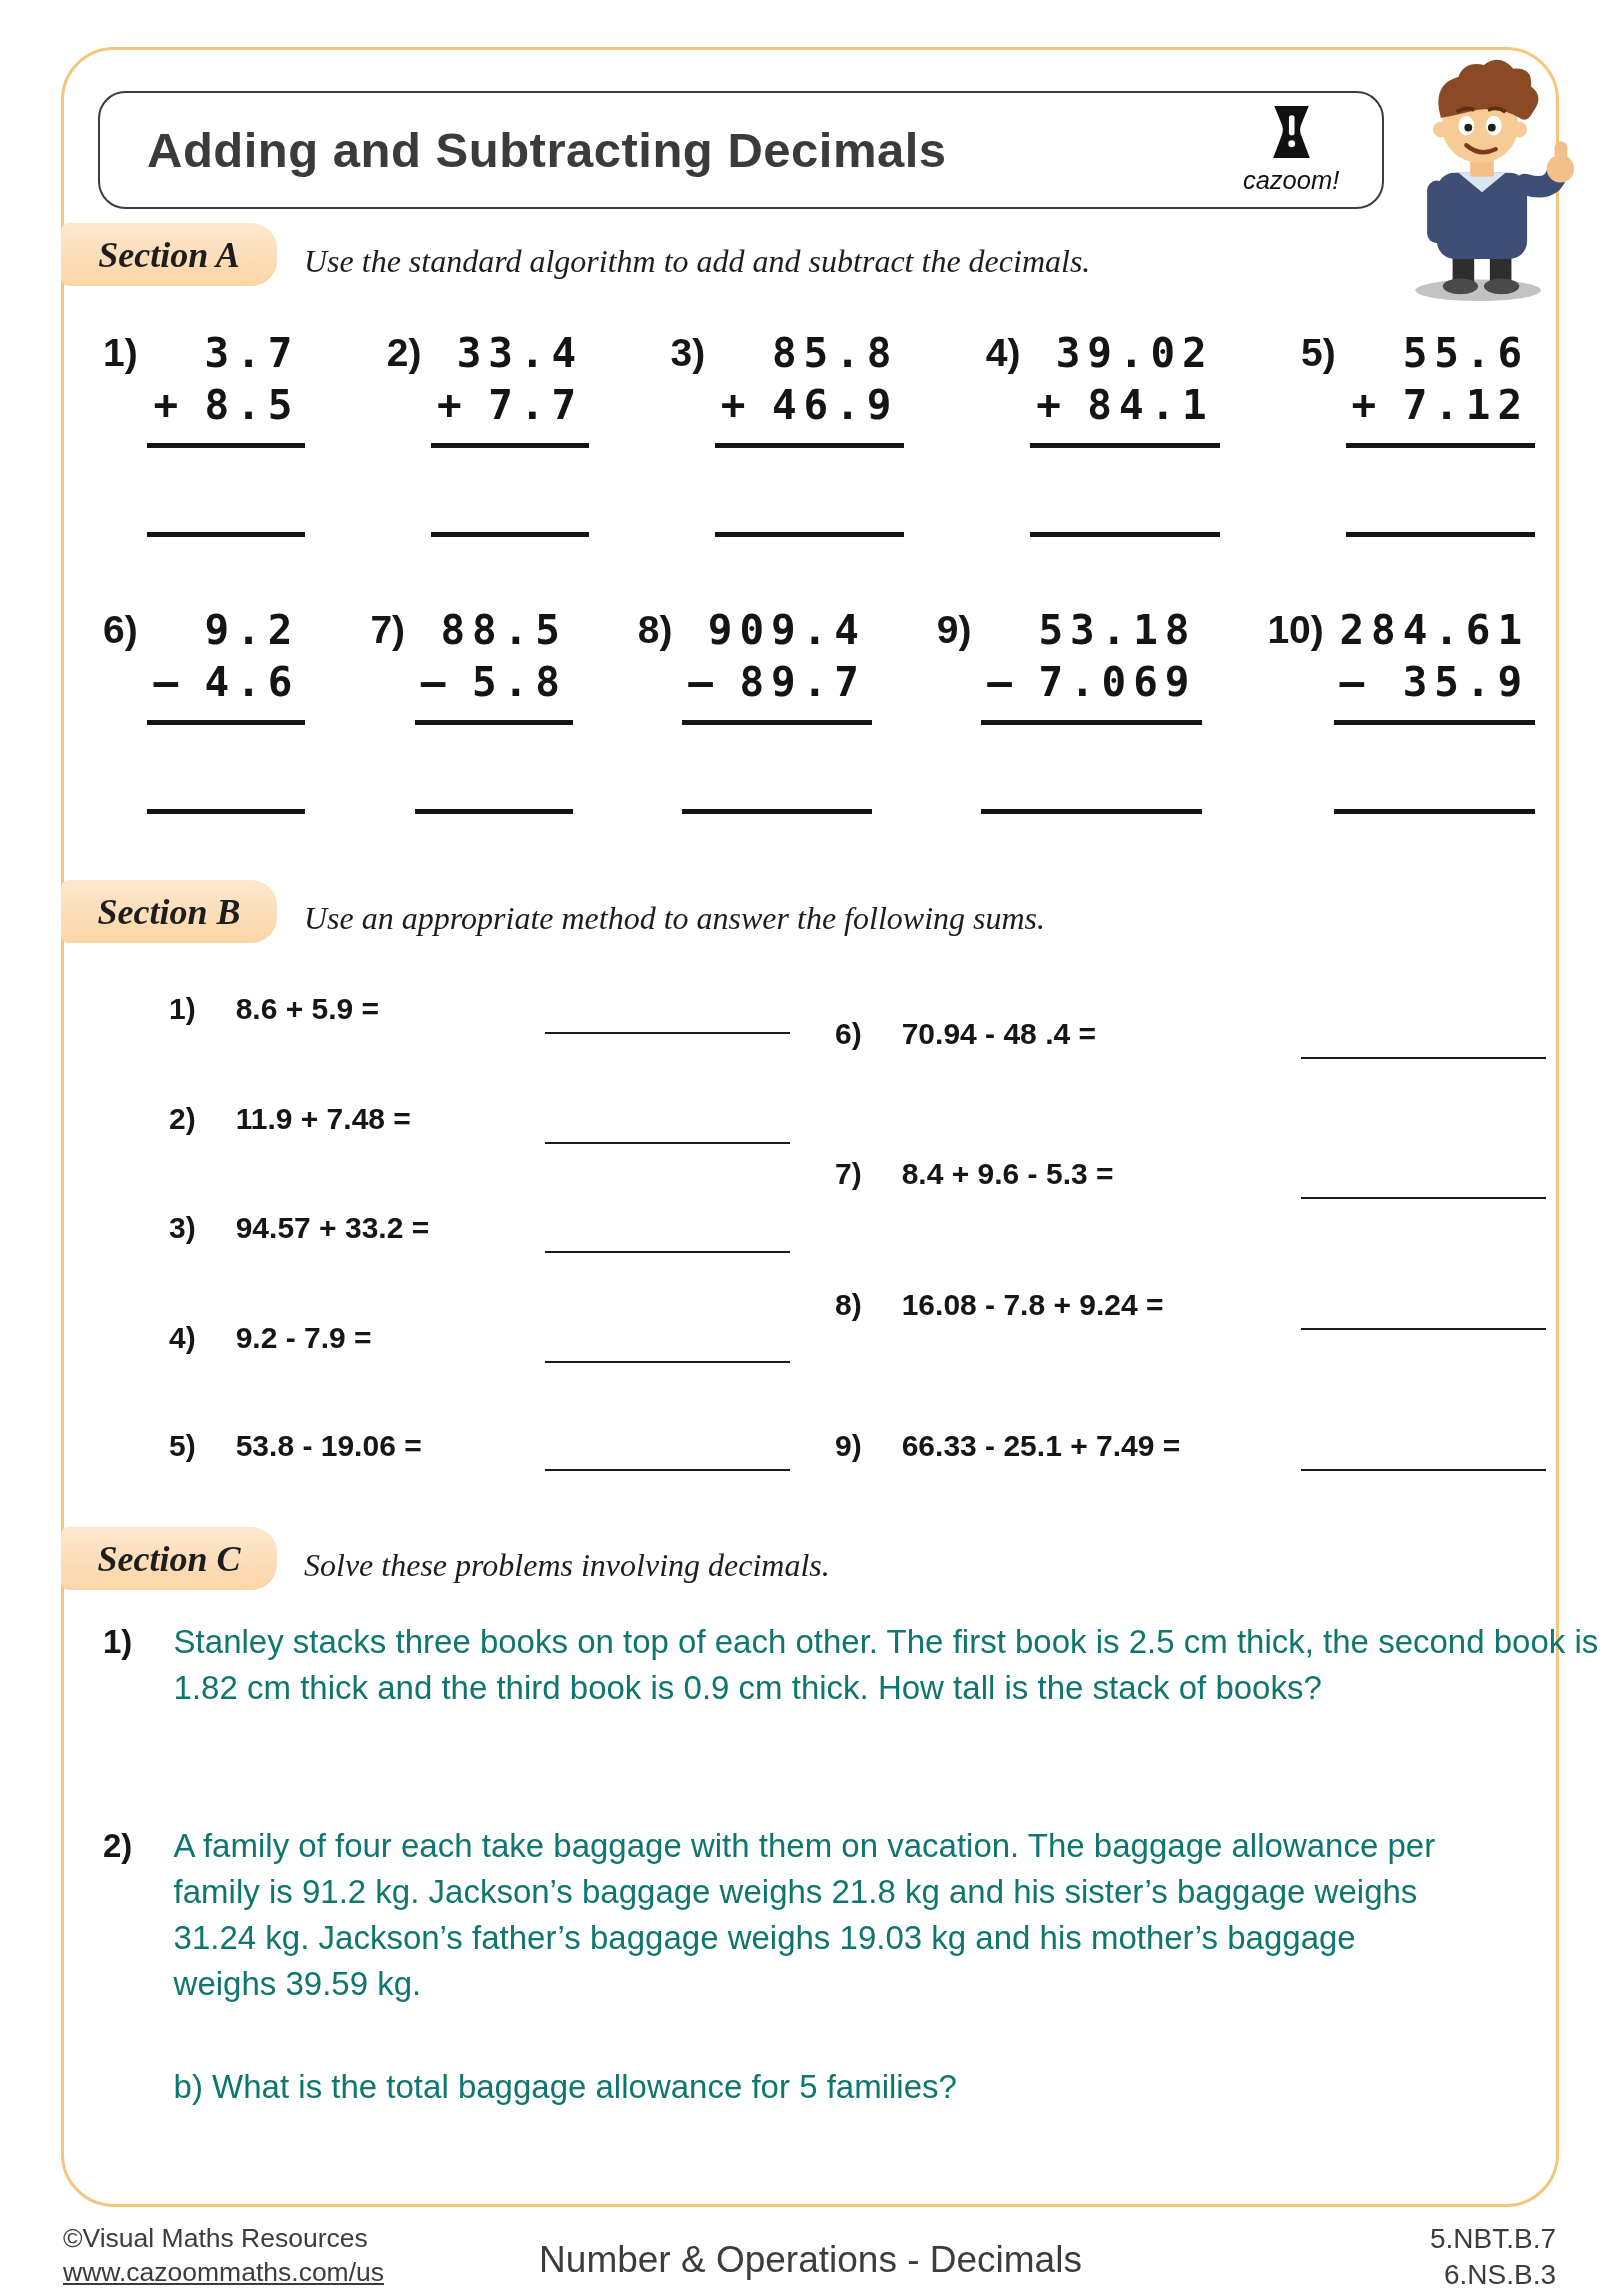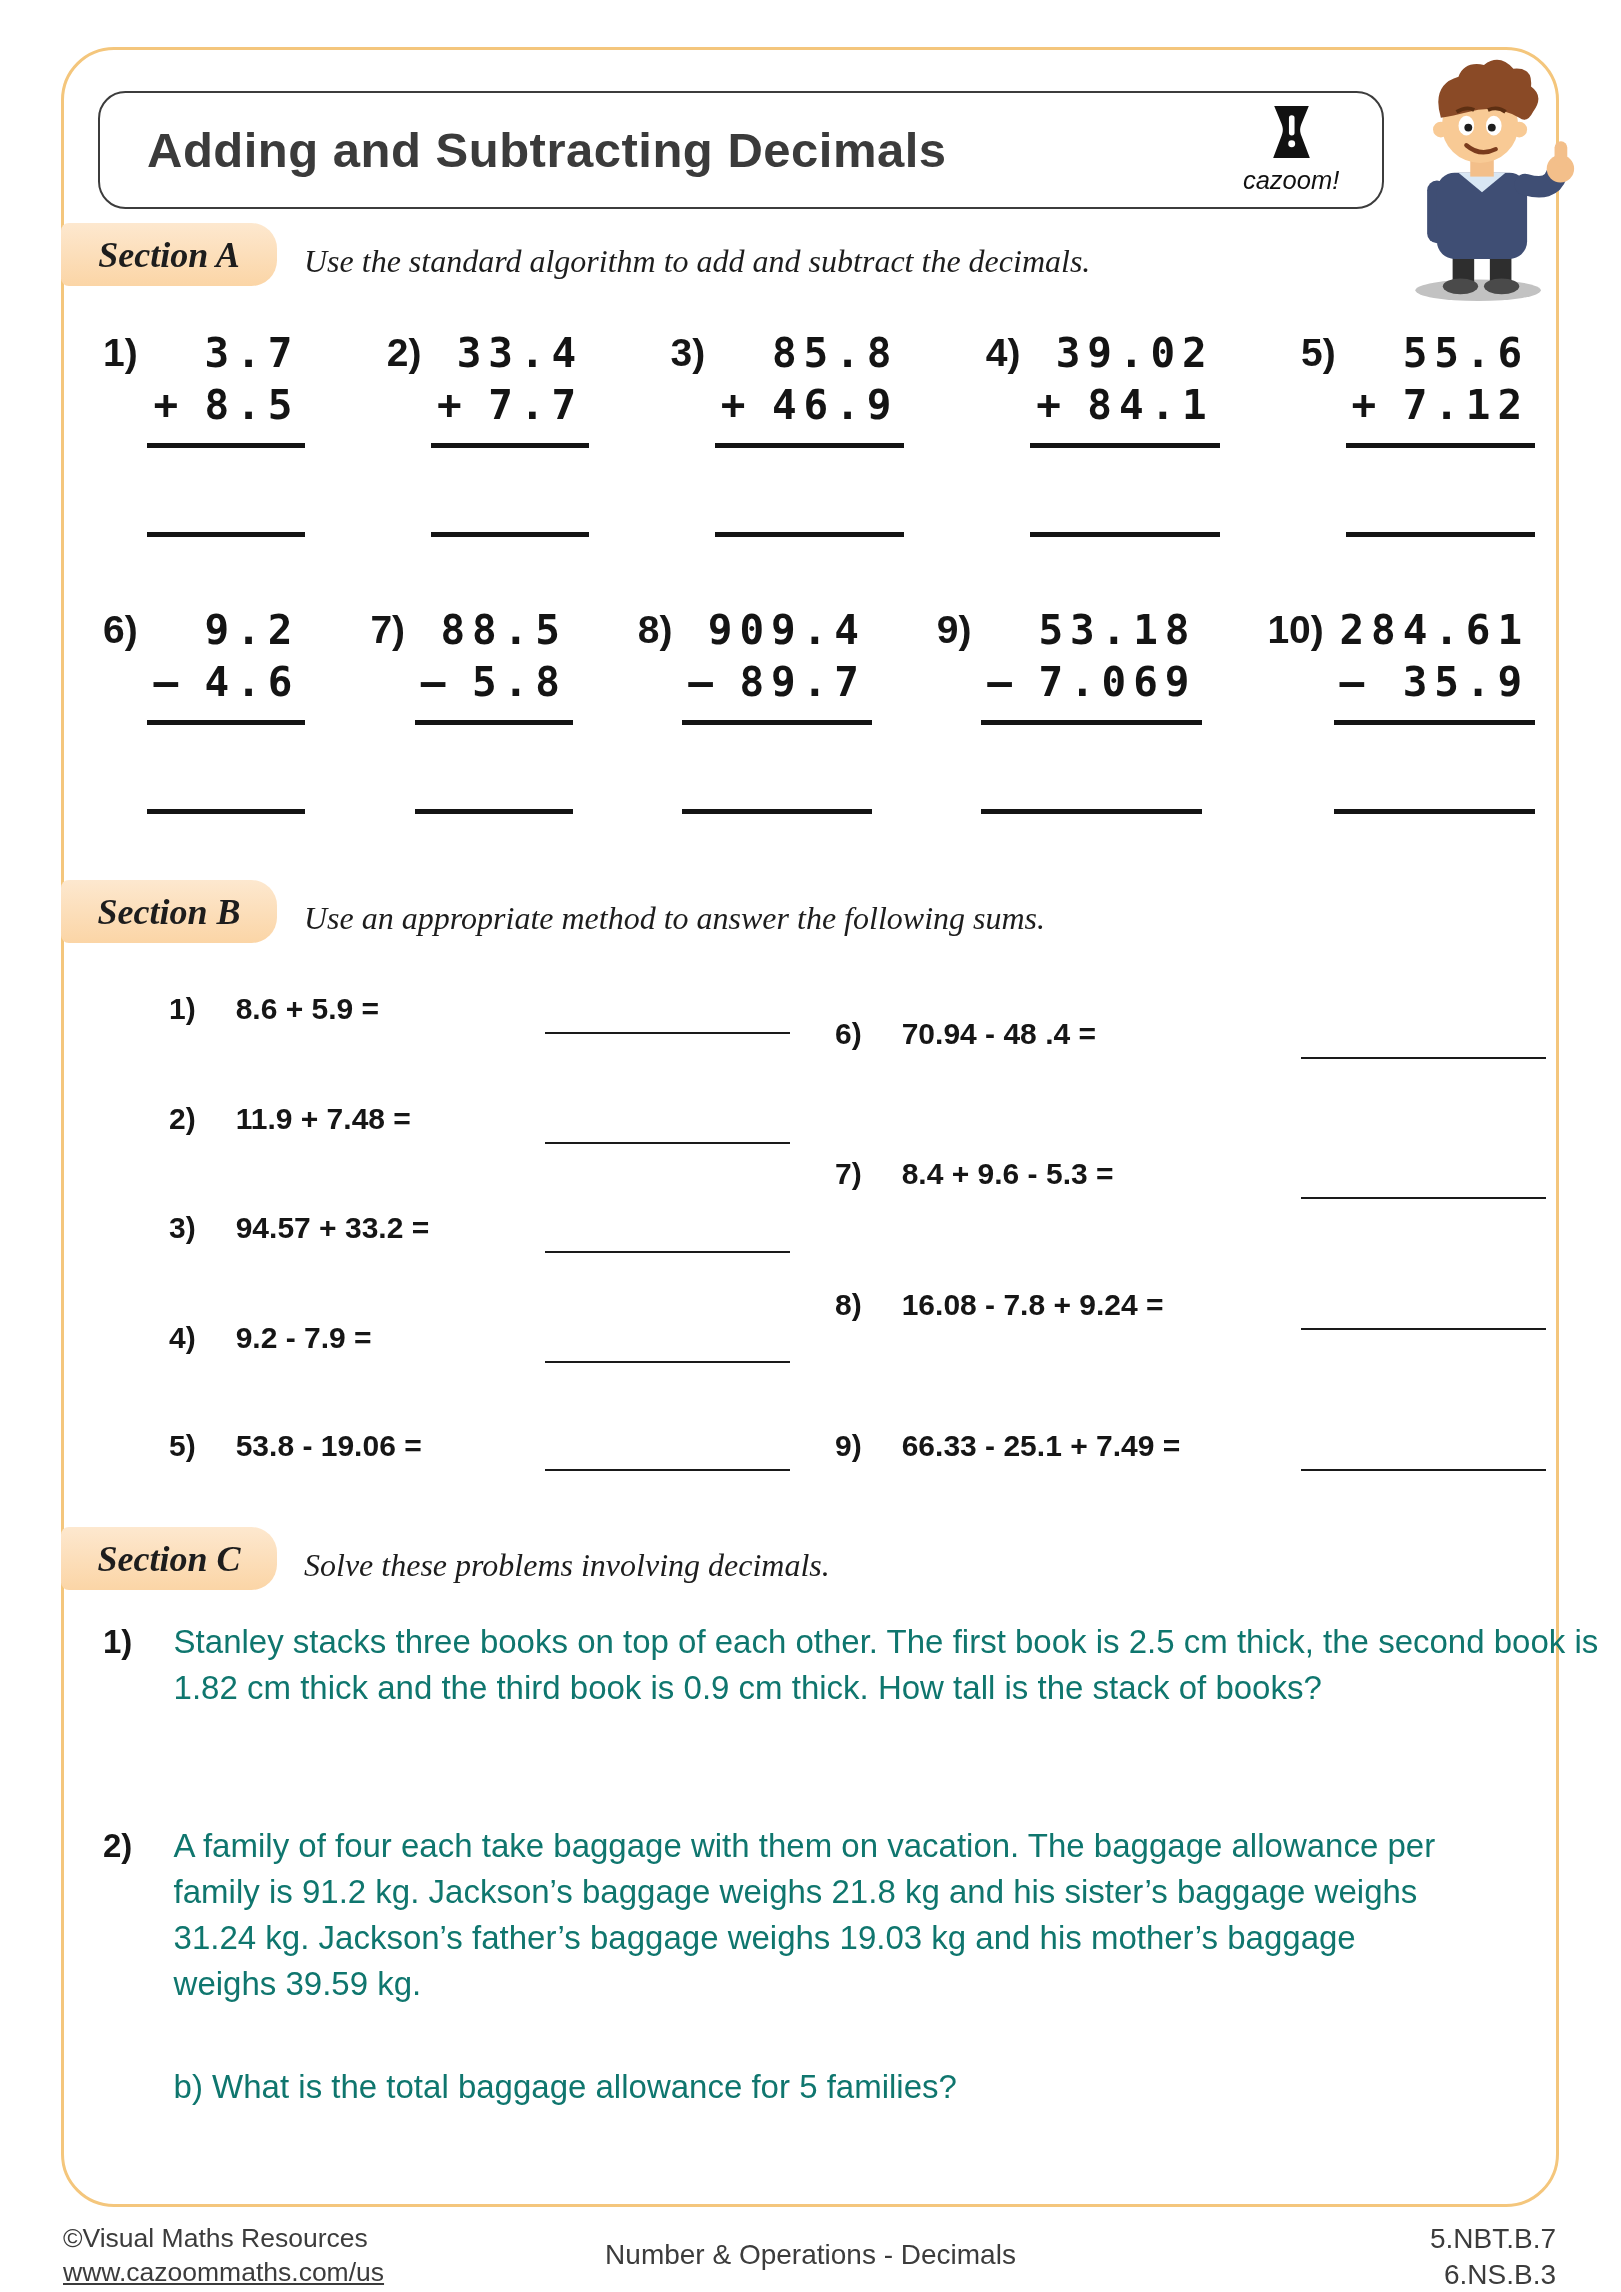--- a/index.html
+++ b/index.html
@@ -60,21 +60,21 @@
   
   .c-prob { position:absolute; left:103px; display:flex; gap:21.6px; }
   .c-n { font-size:33px; font-weight:bold; line-height:46px; color:#161616; width:49px; }
   .c-text, .c-body { font-size:33px; font-weight:normal; line-height:46px; color:#0f766e; }
   .c-text { width:1431px; }
   .c-body { width:1274px; }
   .c-sub-b { margin-top:57px; }
   
   .footer-left { position:absolute; left:63px; top:2221px; font-size:26.5px; line-height:34px; color:#3c3c3c; }
   .footer-url { text-decoration:underline; color:#3c3c3c; cursor:pointer; }
-  .footer-center { position:absolute; left:0; top:2239px; width:1621px; text-align:center; font-size:28px; color:#3c3c3c; }
+  .footer-center { position:absolute; left:0; top:2239px; width:1621px; text-align:center; font-size:37px; color:#3c3c3c; }
   .footer-right { position:absolute; right:65px; top:2221px; text-align:right; font-size:28px; line-height:36px; color:#3c3c3c; }
 </style>
 </head>
 <body>
 
 <div class="outer-border"></div>
 
 <div class="title-box">
   <span class="page-title">Adding and Subtracting Decimals</span>
   <div class="brand">

